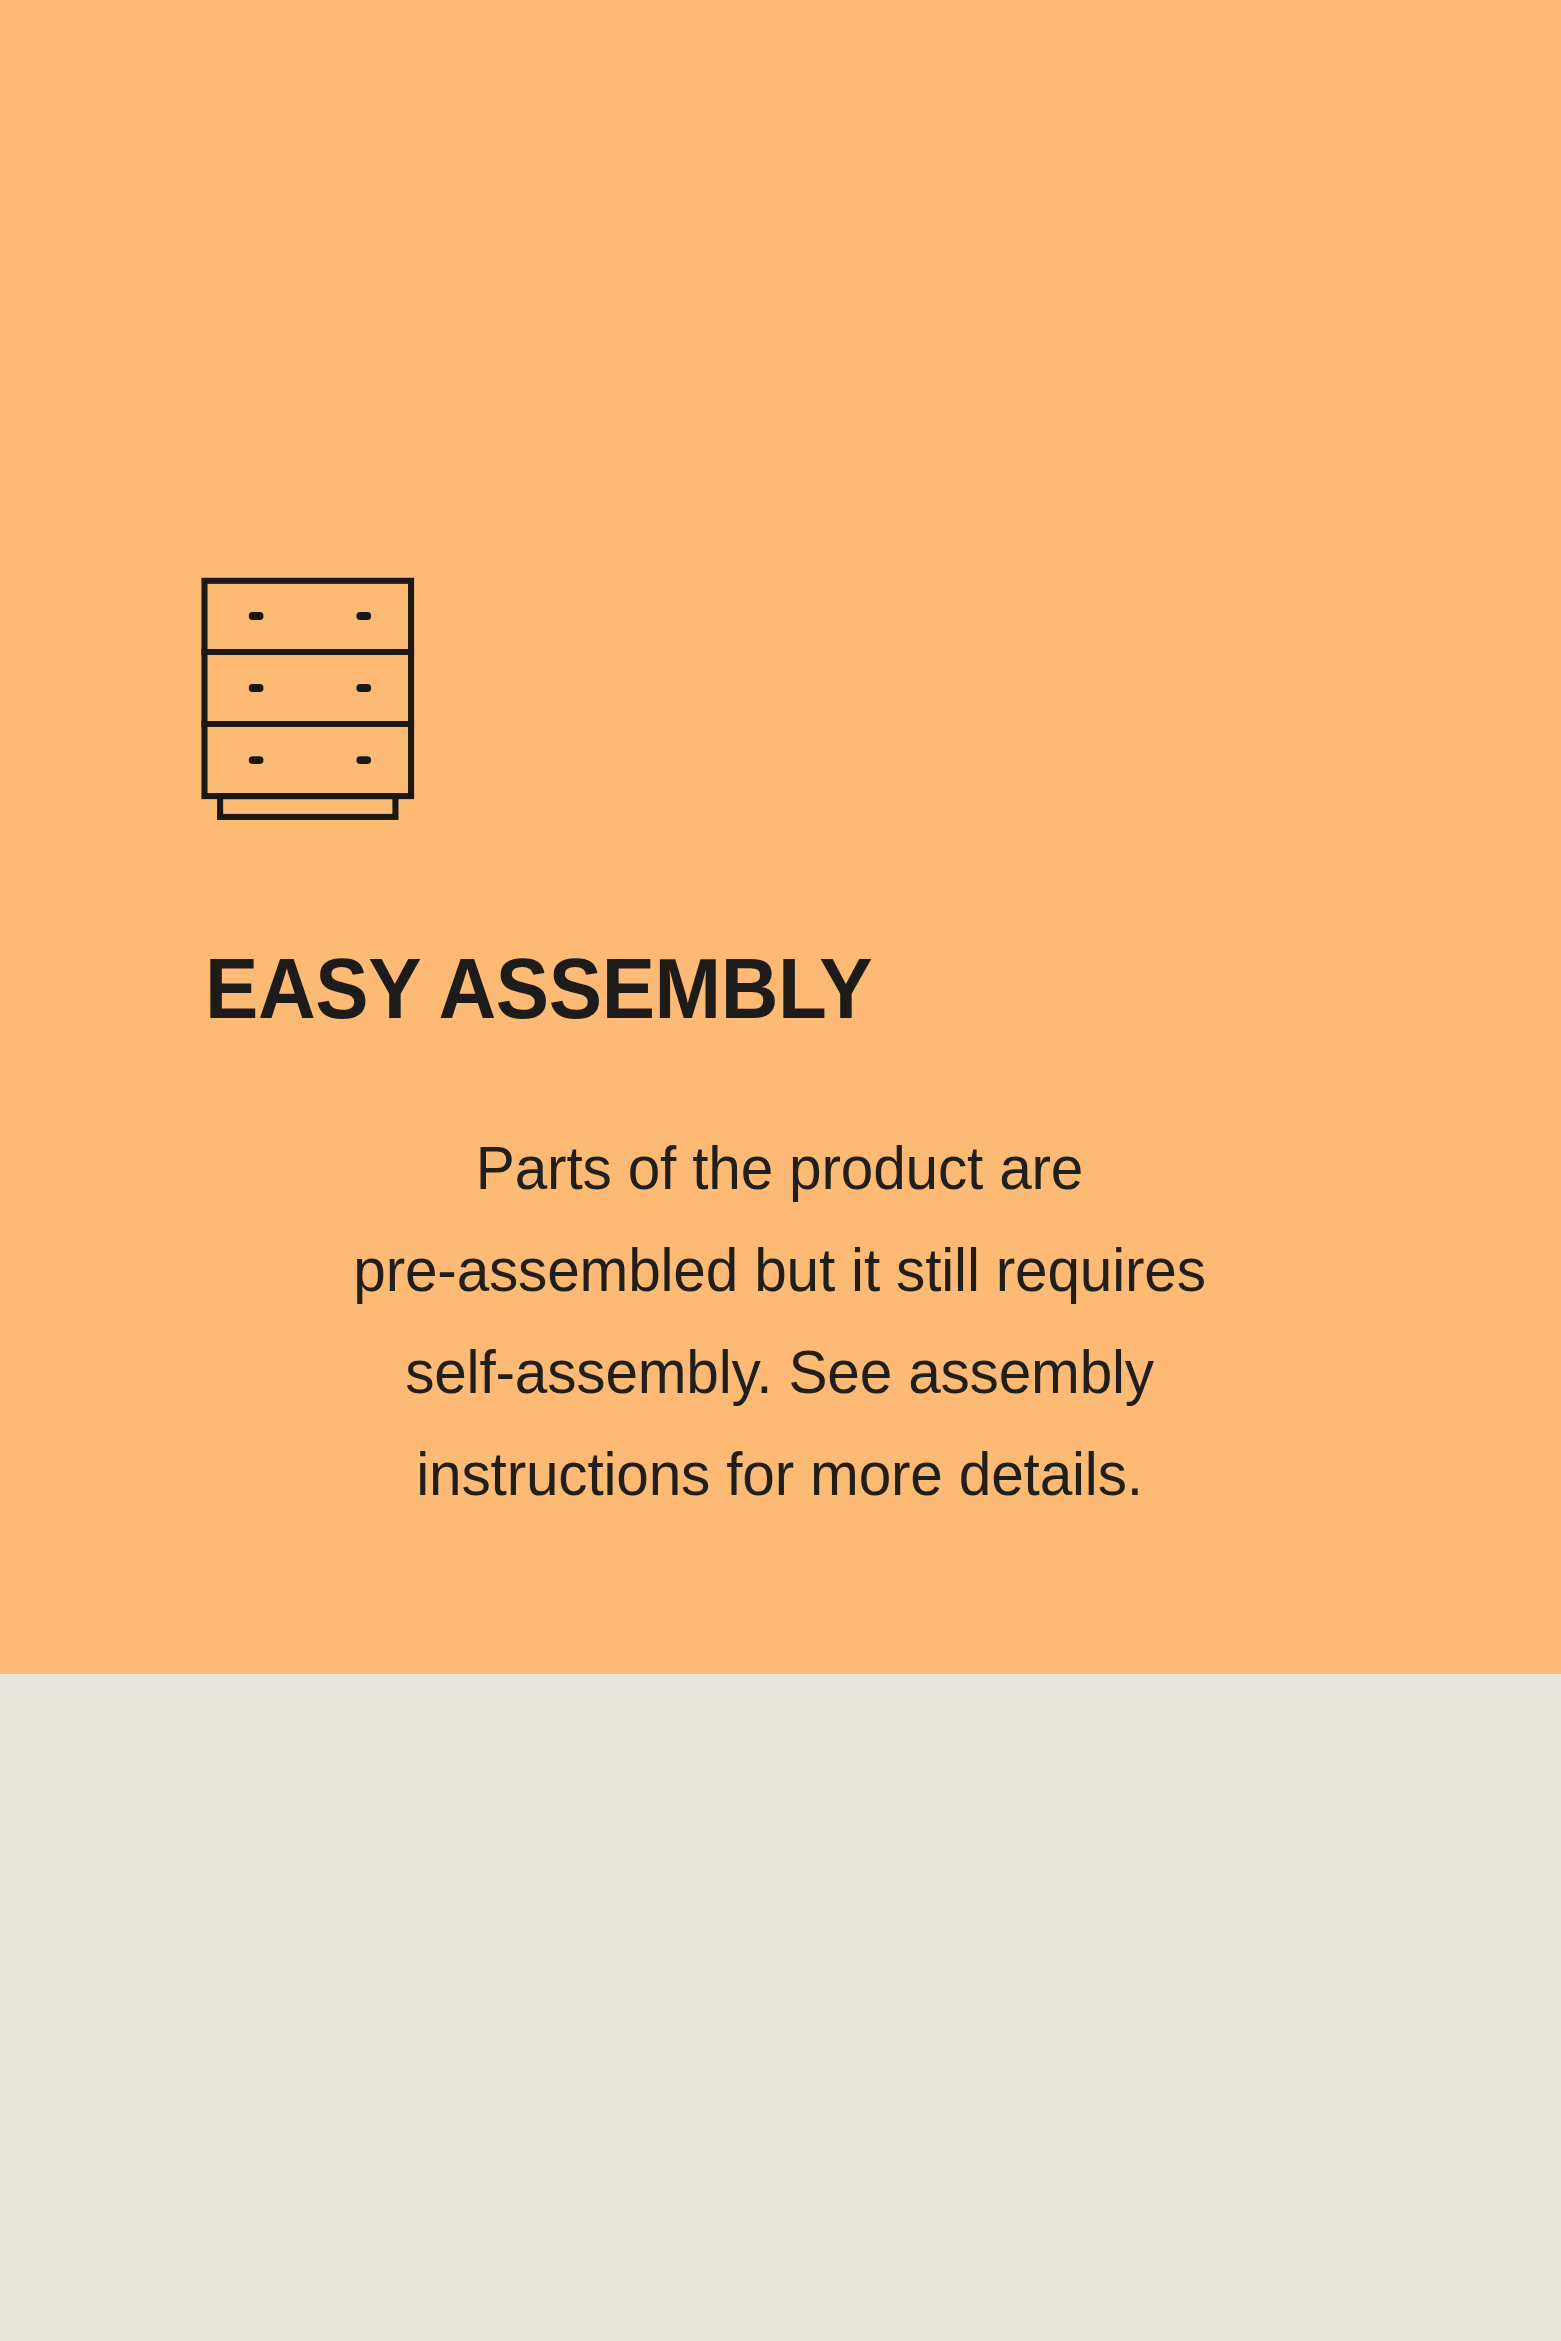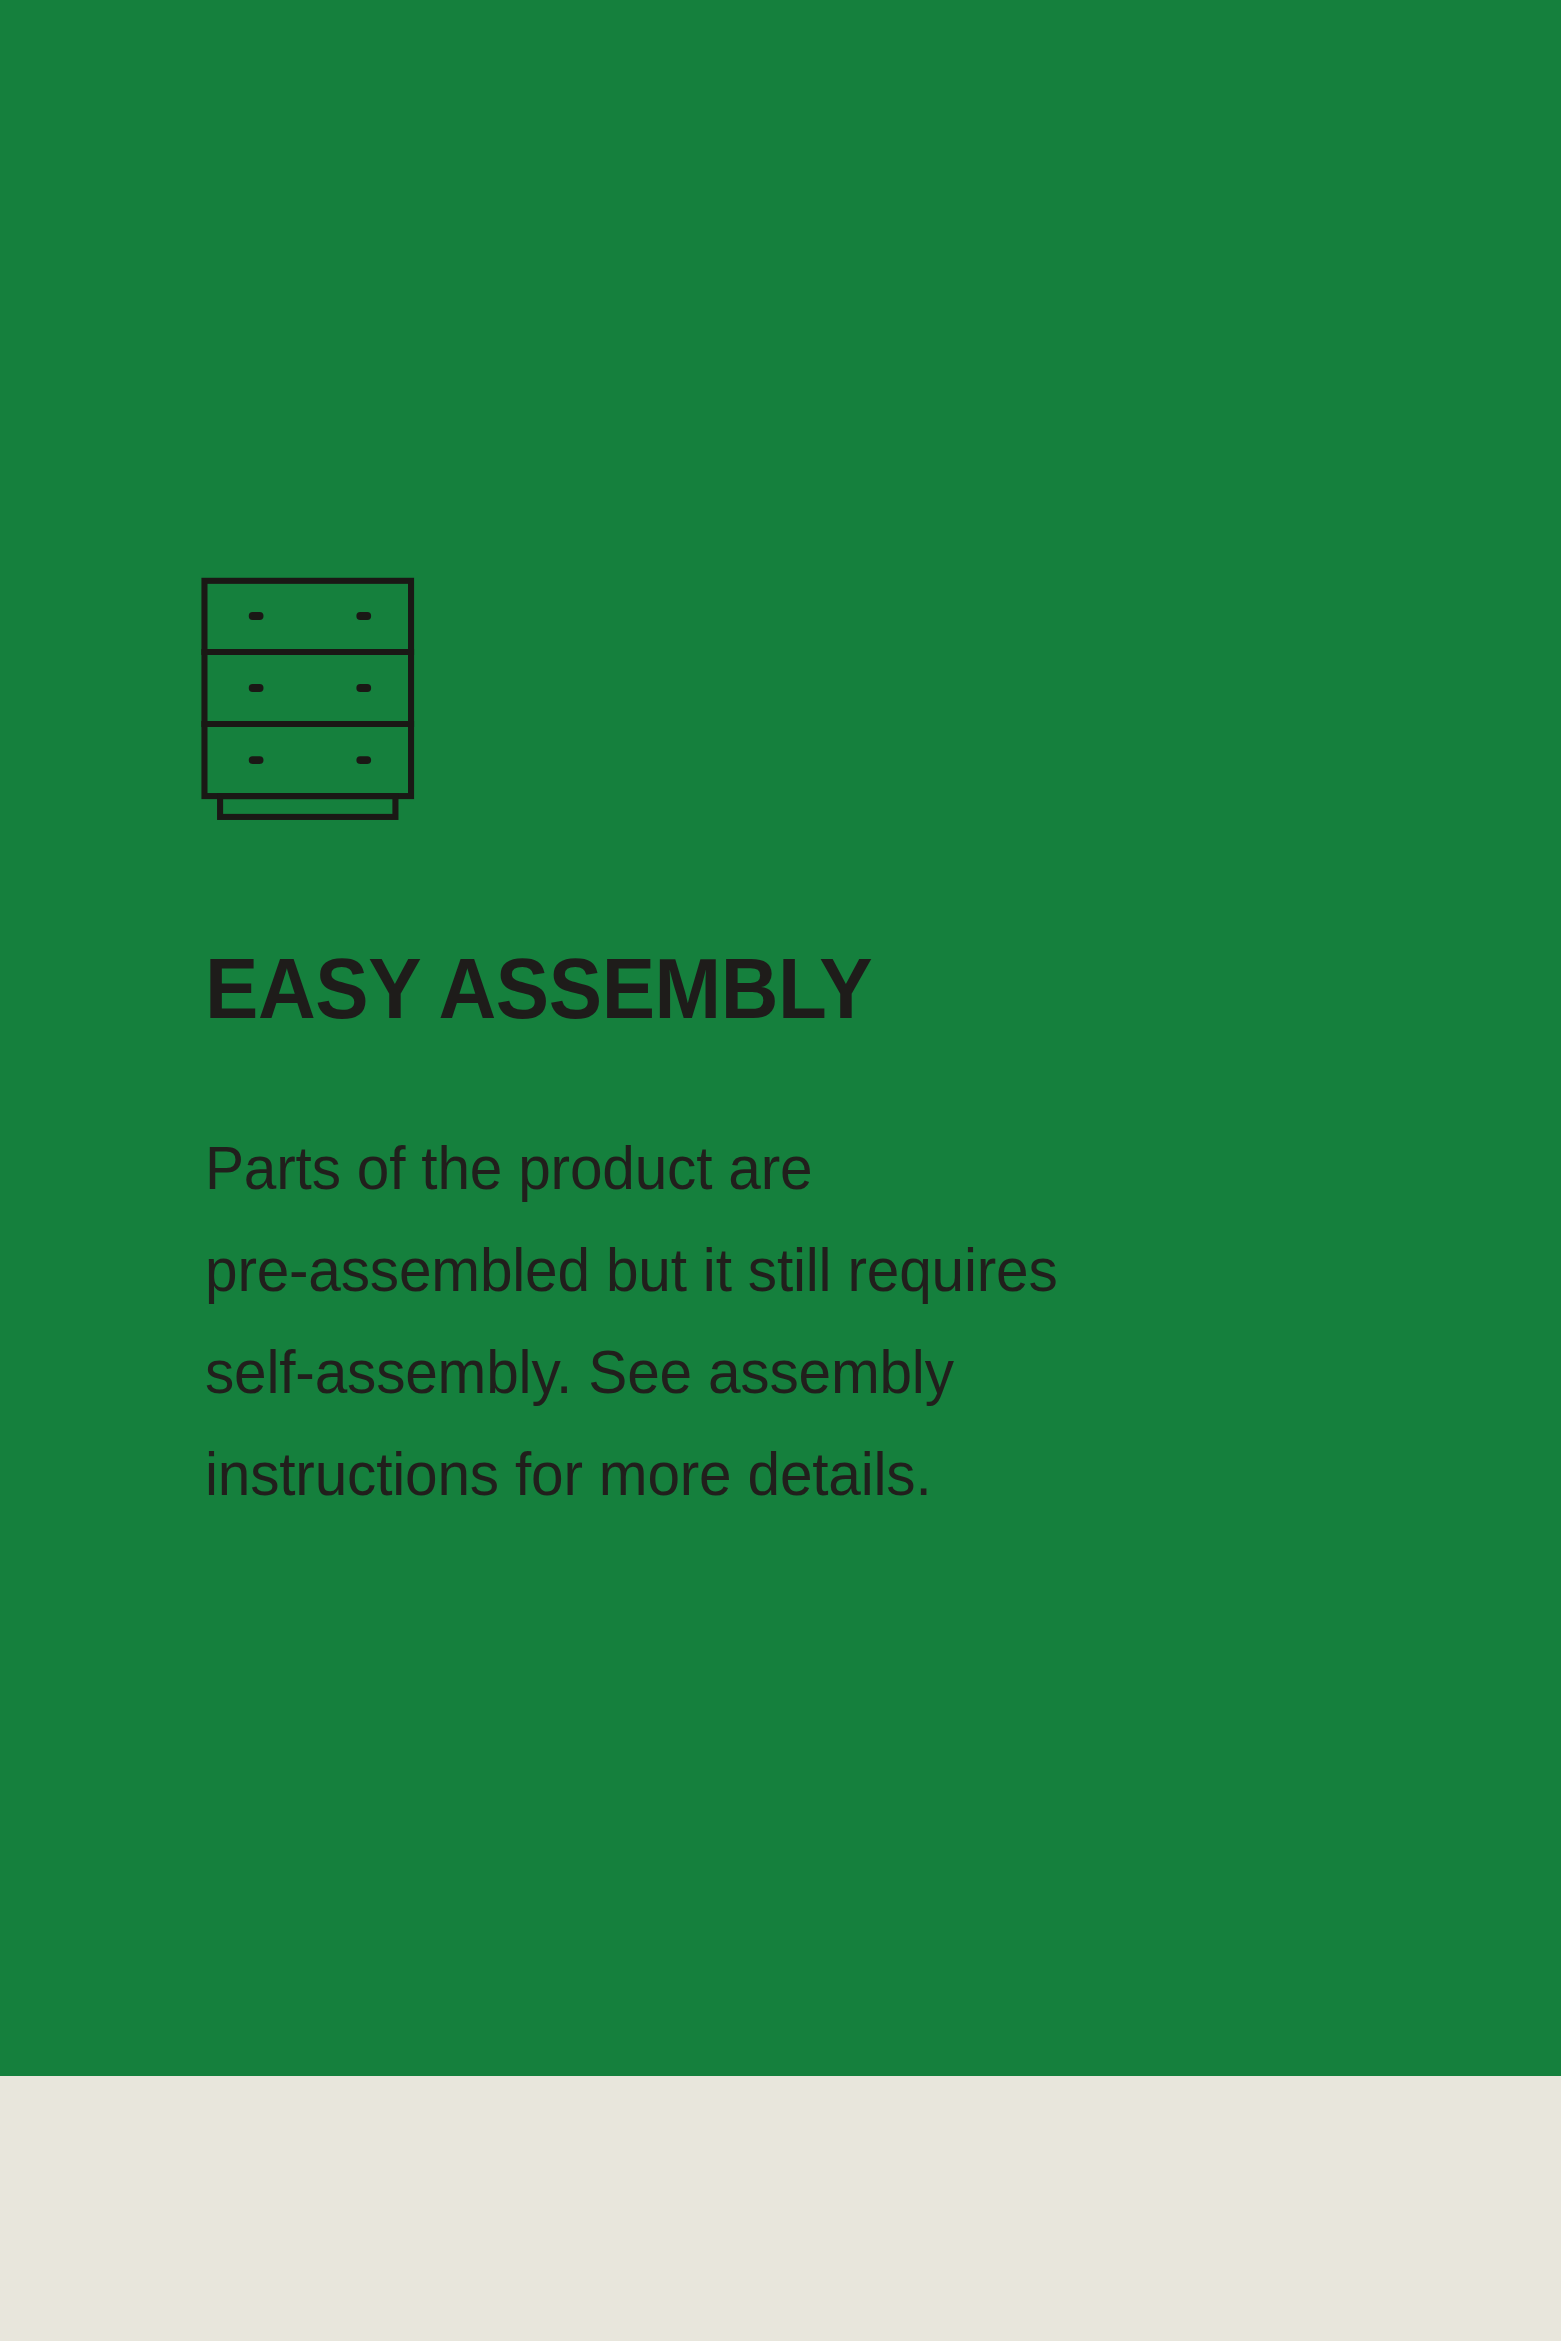--- a/index.html
+++ b/index.html
@@ -13,23 +13,24 @@
     height: 2342px;
     background: #e8e6dc;
     font-family: "Liberation Sans", sans-serif;
     -webkit-font-smoothing: antialiased;
     overflow: hidden;
   }
 
   .feature-card {
     position: relative;
     width: 1561px;
-    height: 2076px;
-    background: #15803d;
+    height: 1674px;
+    background: #fdba74;
     box-sizing: border-box;
+    text-align: center;
   }
 
   
   .icon-wrap {
     position: absolute;
     left: 201px;
     top: 572px;
     width: 217px;
     height: 252px;
   }

